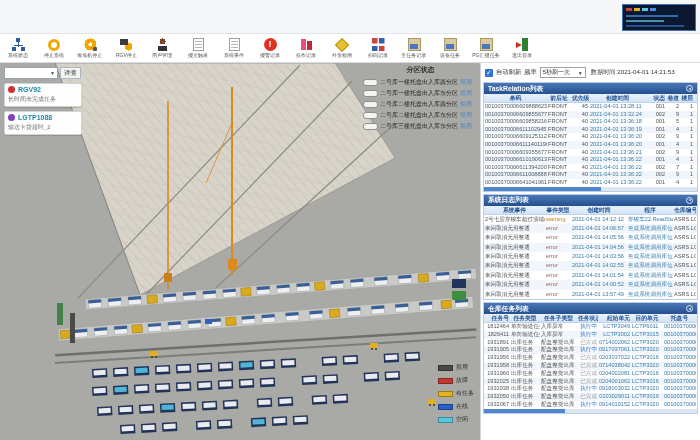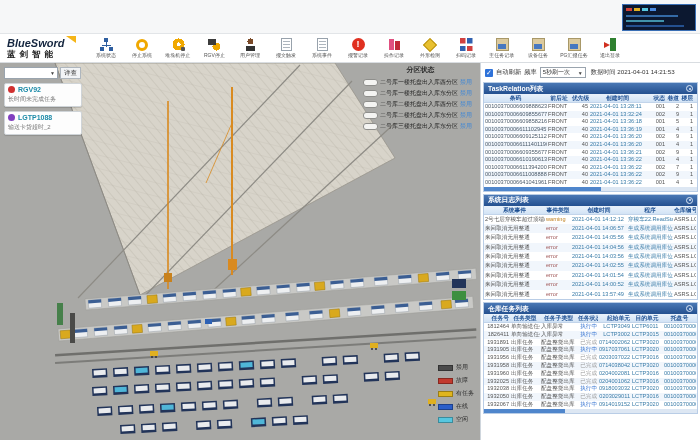--- a/index.html
+++ b/index.html
@@ -124,25 +124,20 @@
   <div class="topstrip">
     <div class="minimap">
       <div class="mrow"></div>
       <div class="mbar1"></div>
       <div class="mbar2"></div>
       <div class="mbar3"></div>
     </div>
   </div>
 
   <div class="toolbar">
-    <div class="logo">
-      <div class="logo-en">BlueSword</div>
-      <div class="logo-flag"></div>
-      <div class="logo-cn">蓝剑智能</div>
-    </div>
     <div class="tb-items">
         <div class="tb-item">
           <span class="icon system-status-icon"></span>
           <span class="tb-label">系统状态</span>
         </div>
         <div class="tb-item">
           <span class="icon stop-system-icon"></span>
           <span class="tb-label">停止系统</span>
         </div>
         <div class="tb-item">

